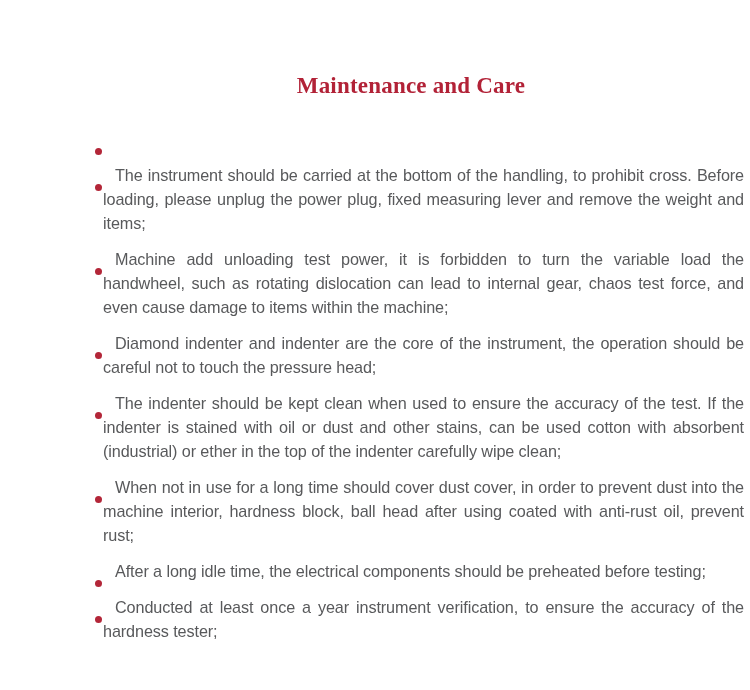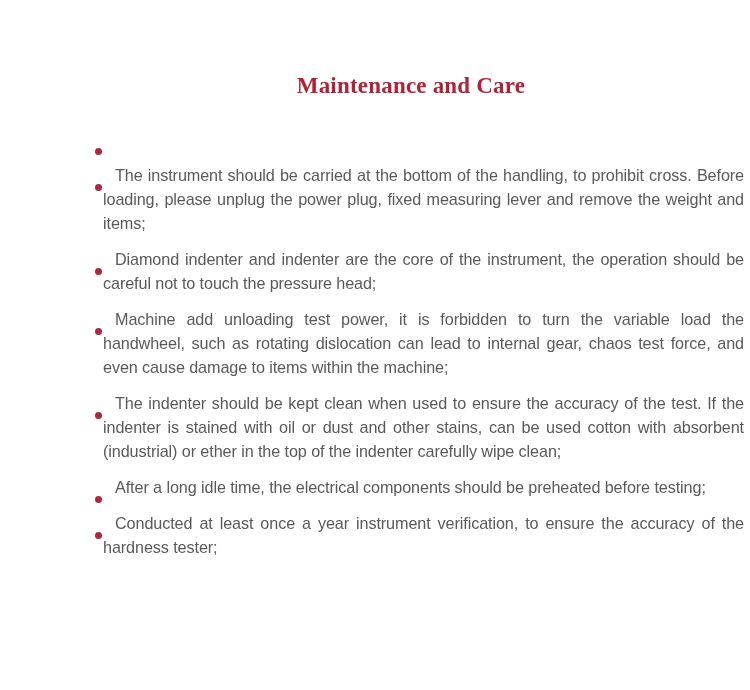--- a/index.html
+++ b/index.html
@@ -67,33 +67,37 @@
 
   <li>
     <span class="dot"></span>
     <span class="li-text">The instrument should be carried at the bottom of the handling, to prohibit cross. Before loading, please unplug the power plug, fixed measuring lever and remove the weight and items;</span>
   </li>
 
 
 
   <li>
     <span class="dot"></span>
-    <span class="li-text">Diamond indenter and indenter are the core of the instrument, the operation should be careful not to touch the pressure head;</span>
+    <span class="li-text">Machine add unloading test power, it is forbidden to turn the variable load the handwheel, such as rotating dislocation can lead to internal gear, chaos test force, and even cause damage to items within the machine;</span>
   </li>
 
   <li>
     <span class="dot"></span>
-    <span class="li-text">Machine add unloading test power, it is forbidden to turn the variable load the handwheel, such as rotating dislocation can lead to internal gear, chaos test force, and even cause damage to items within the machine;</span>
+    <span class="li-text">Diamond indenter and indenter are the core of the instrument, the operation should be careful not to touch the pressure head;</span>
   </li>
 
   <li>
     <span class="dot"></span>
     <span class="li-text">The indenter should be kept clean when used to ensure the accuracy of the test. If the indenter is stained with oil or dust and other stains, can be used cotton with absorbent (industrial) or ether in the top of the indenter carefully wipe clean;</span>
   </li>
 
+  <li>
+    <span class="dot"></span>
+    <span class="li-text">When not in use for a long time should cover dust cover, in order to prevent dust into the machine interior, hardness block, ball head after using coated with anti-rust oil, prevent rust;</span>
+  </li>
 
   <li>
     <span class="dot"></span>
     <span class="li-text">After a long idle time, the electrical components should be preheated before testing;</span>
   </li>
 
   <li>
     <span class="dot"></span>
     <span class="li-text">Conducted at least once a year instrument verification, to ensure the accuracy of the hardness tester;</span>
   </li>

